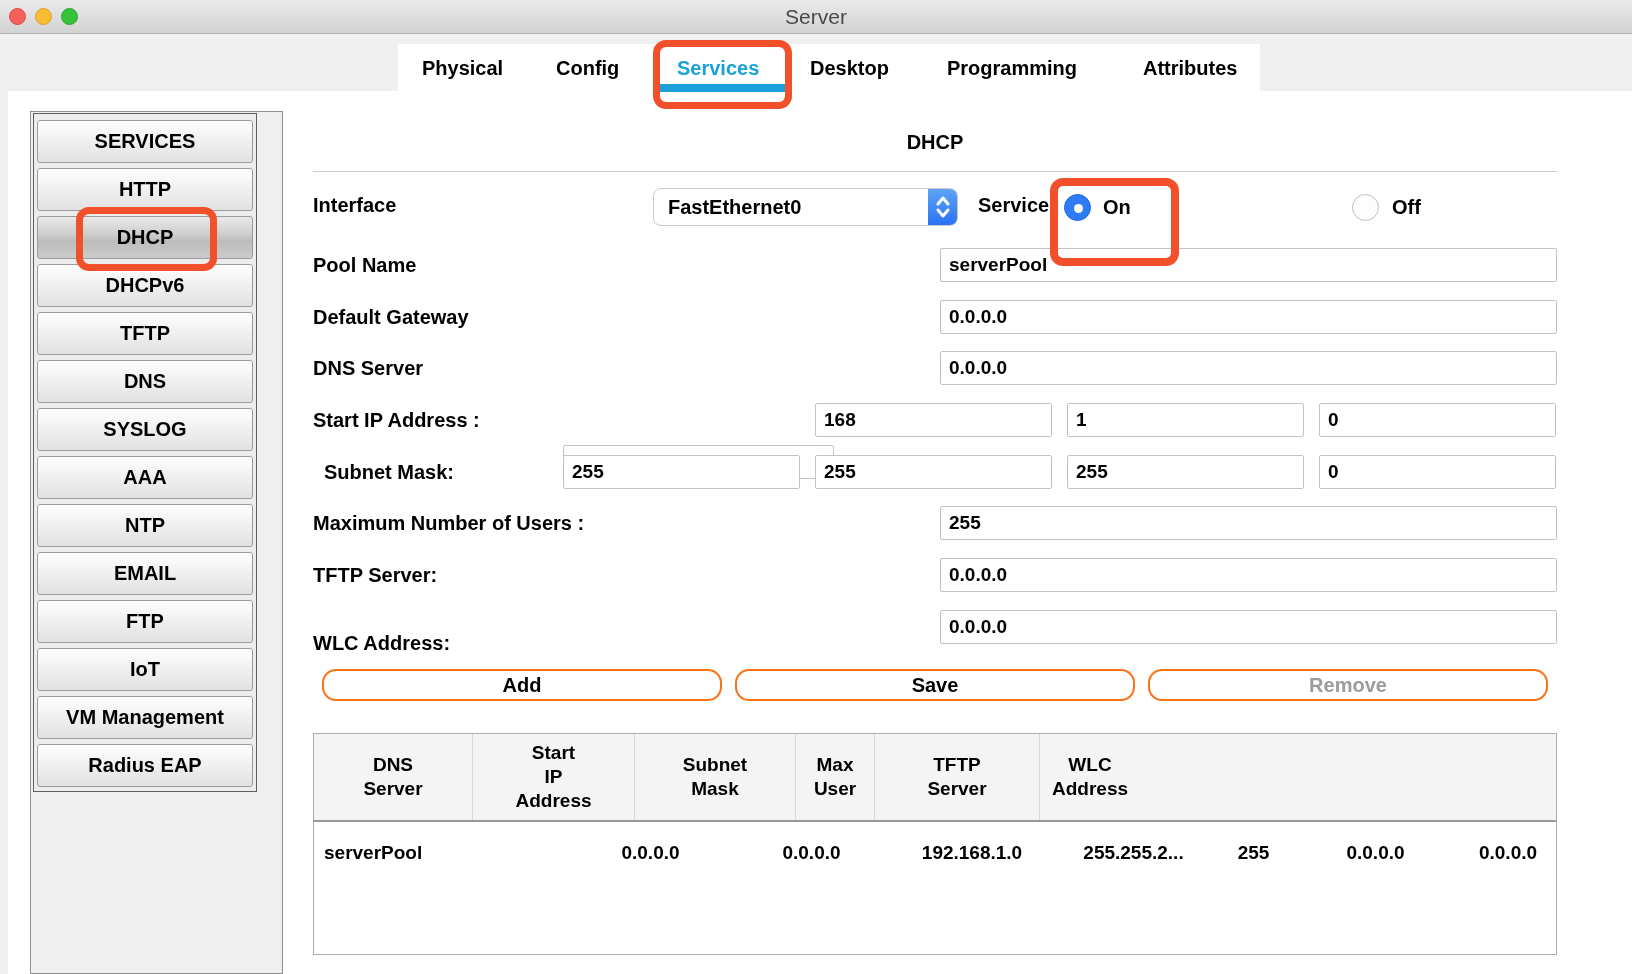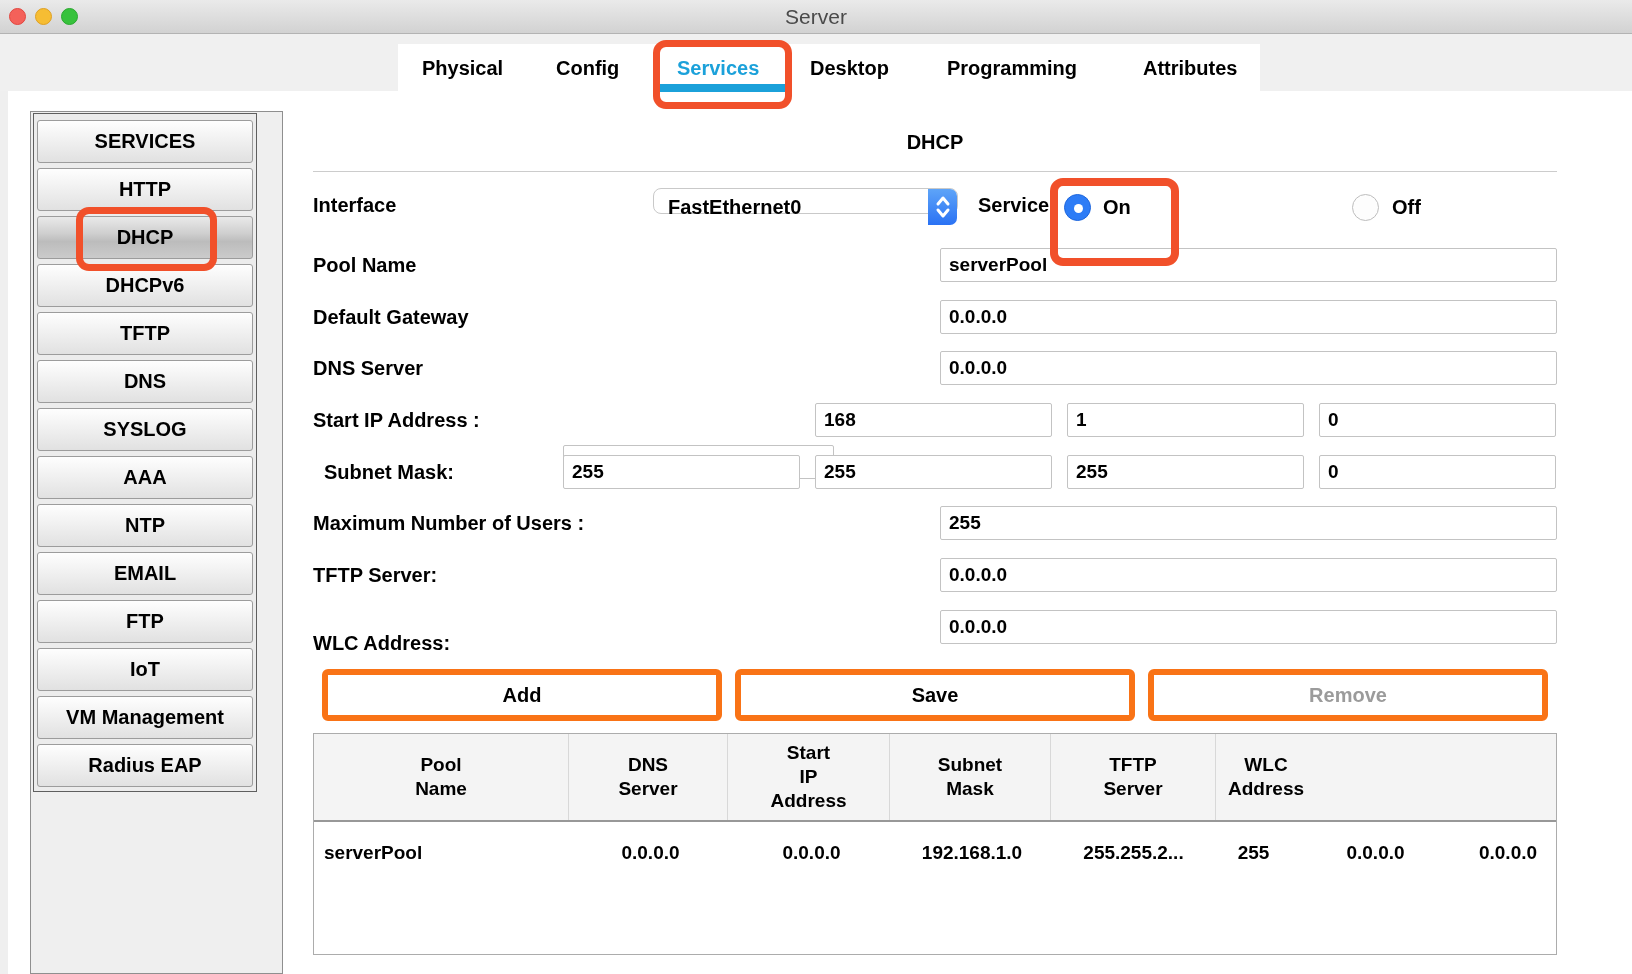--- a/index.html
+++ b/index.html
@@ -38,34 +38,34 @@
   
   .heading{position:absolute;left:313px;top:131px;width:1244px;text-align:center;
     font-size:20px;font-weight:700;}
   .rule{position:absolute;left:313px;top:171px;width:1244px;height:1px;background:#cccccc;}
   .lbl{position:absolute;font-size:20px;font-weight:700;color:#000;white-space:nowrap;}
   .inp{position:absolute;height:34px;box-sizing:border-box;border:1px solid #c3c3c3;border-radius:2px;
     background:#fff;font-family:"Liberation Sans","DejaVu Sans",sans-serif;
     font-size:19px;font-weight:600;color:#000;padding:0 6px 0 8px;outline:none;}
   .inp.long{left:940px;width:617px;}
   
-  .combo{position:absolute;left:653px;top:188px;width:305px;height:26px;box-sizing:border-box;
+  .combo{position:absolute;left:653px;top:188px;width:305px;height:38px;box-sizing:border-box;
     border:1px solid #c9c9c9;border-radius:8px;background:#ffffff;cursor:default;}
   .combo .val{position:absolute;left:14px;top:0;line-height:36px;font-size:20px;font-weight:600;}
   .combo .cap{position:absolute;right:0;top:0;width:29px;height:36px;border-radius:0 7px 7px 0;
     background:linear-gradient(#5ea4f8,#2a72f4);display:flex;align-items:center;justify-content:center;}
   
   .radio{position:absolute;width:27px;height:27px;border-radius:50%;box-sizing:border-box;}
   .radio.on{background:#2d7cf6;border:1px solid #1d66dd;}
   .radio.on::after{content:"";position:absolute;left:9px;top:9px;width:9px;height:9px;border-radius:50%;background:#fff;}
   .radio.off{background:#fdfdfd;border:1.5px solid #bdbdbd;}
   .radio-lbl{position:absolute;font-size:20px;font-weight:700;}
   
-  .btn{position:absolute;top:669px;width:400px;height:52px;box-sizing:border-box;
-    background:#ffffff;border:6px solid #f97316;border-radius:6px;
+  .btn{position:absolute;top:669px;width:400px;height:32px;box-sizing:border-box;
+    background:#ffffff;border:2px solid #f97316;border-radius:14px;
     display:flex;align-items:center;justify-content:center;
     font-size:20px;font-weight:700;color:#000;cursor:default;}
   .btn.disabled{color:#9b9b9b;}
   
   .pool-table{position:absolute;left:313px;top:733px;width:1244px;height:222px;box-sizing:border-box;
     border:1px solid #acacac;background:#ffffff;}
   .thead{display:flex;height:88px;background:#f4f4f4;border-bottom:2px solid #989898;box-sizing:border-box;}
   .th{display:flex;align-items:center;justify-content:center;text-align:center;
     font-size:19px;font-weight:700;line-height:1.25;white-space:pre-line;
     border-right:1px solid #d8d8d8;box-sizing:border-box;}
@@ -162,29 +162,29 @@
 <input class="inp long" style="top: 558px;" value="0.0.0.0">
 <span class="lbl" style="left:313px;top:632px">WLC Address:</span>
 <input class="inp long" style="top: 610px;" value="0.0.0.0">
 
 <div class="btn" style="left:322px">Add</div>
 <div class="btn" style="left:735px">Save</div>
 <div class="btn disabled" style="left:1148px">Remove</div>
 
 <div class="pool-table">
   <div class="thead">
-    <div class="th c1">Pool
-Name</div>
     <div class="th c3">DNS
 Server</div>
     <div class="th c4">Start
 IP
 Address</div>
     <div class="th c5">Subnet
 Mask</div>
+    <div class="th c6">Max
+User</div>
     <div class="th c7">TFTP
 Server</div>
     <div class="th c8">WLC
 Address</div>
   </div>
   <div class="trow">
     <div class="td first c1">serverPool</div>
     <div class="td c2">0.0.0.0</div>
     <div class="td c3">0.0.0.0</div>
     <div class="td c4">192.168.1.0</div>

